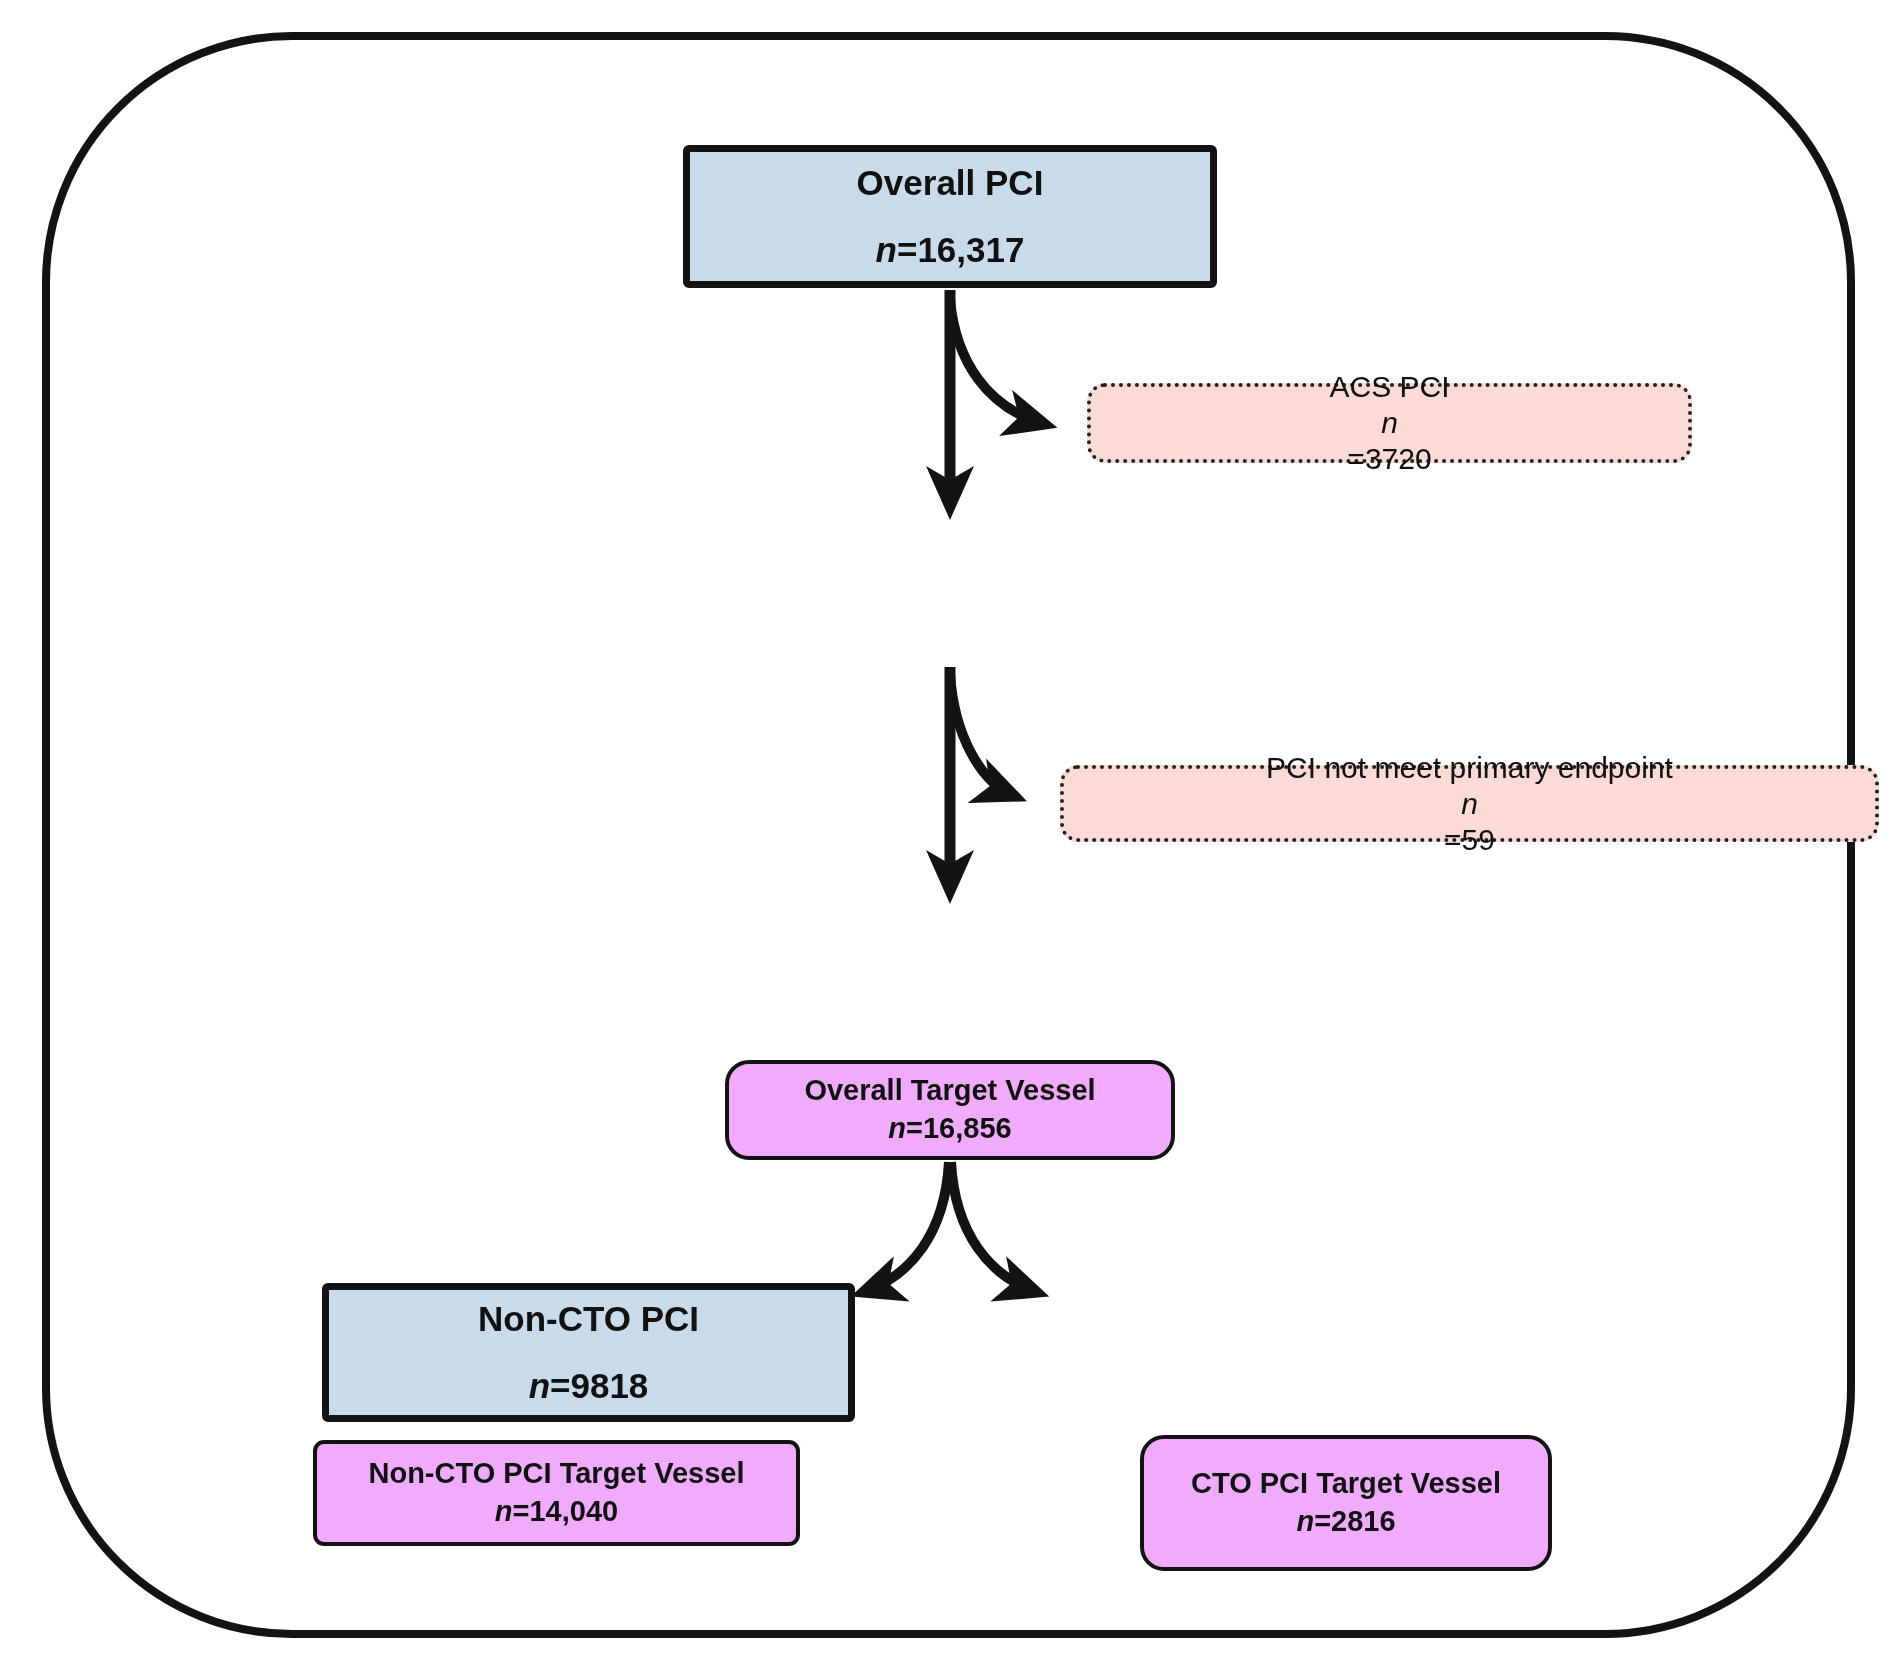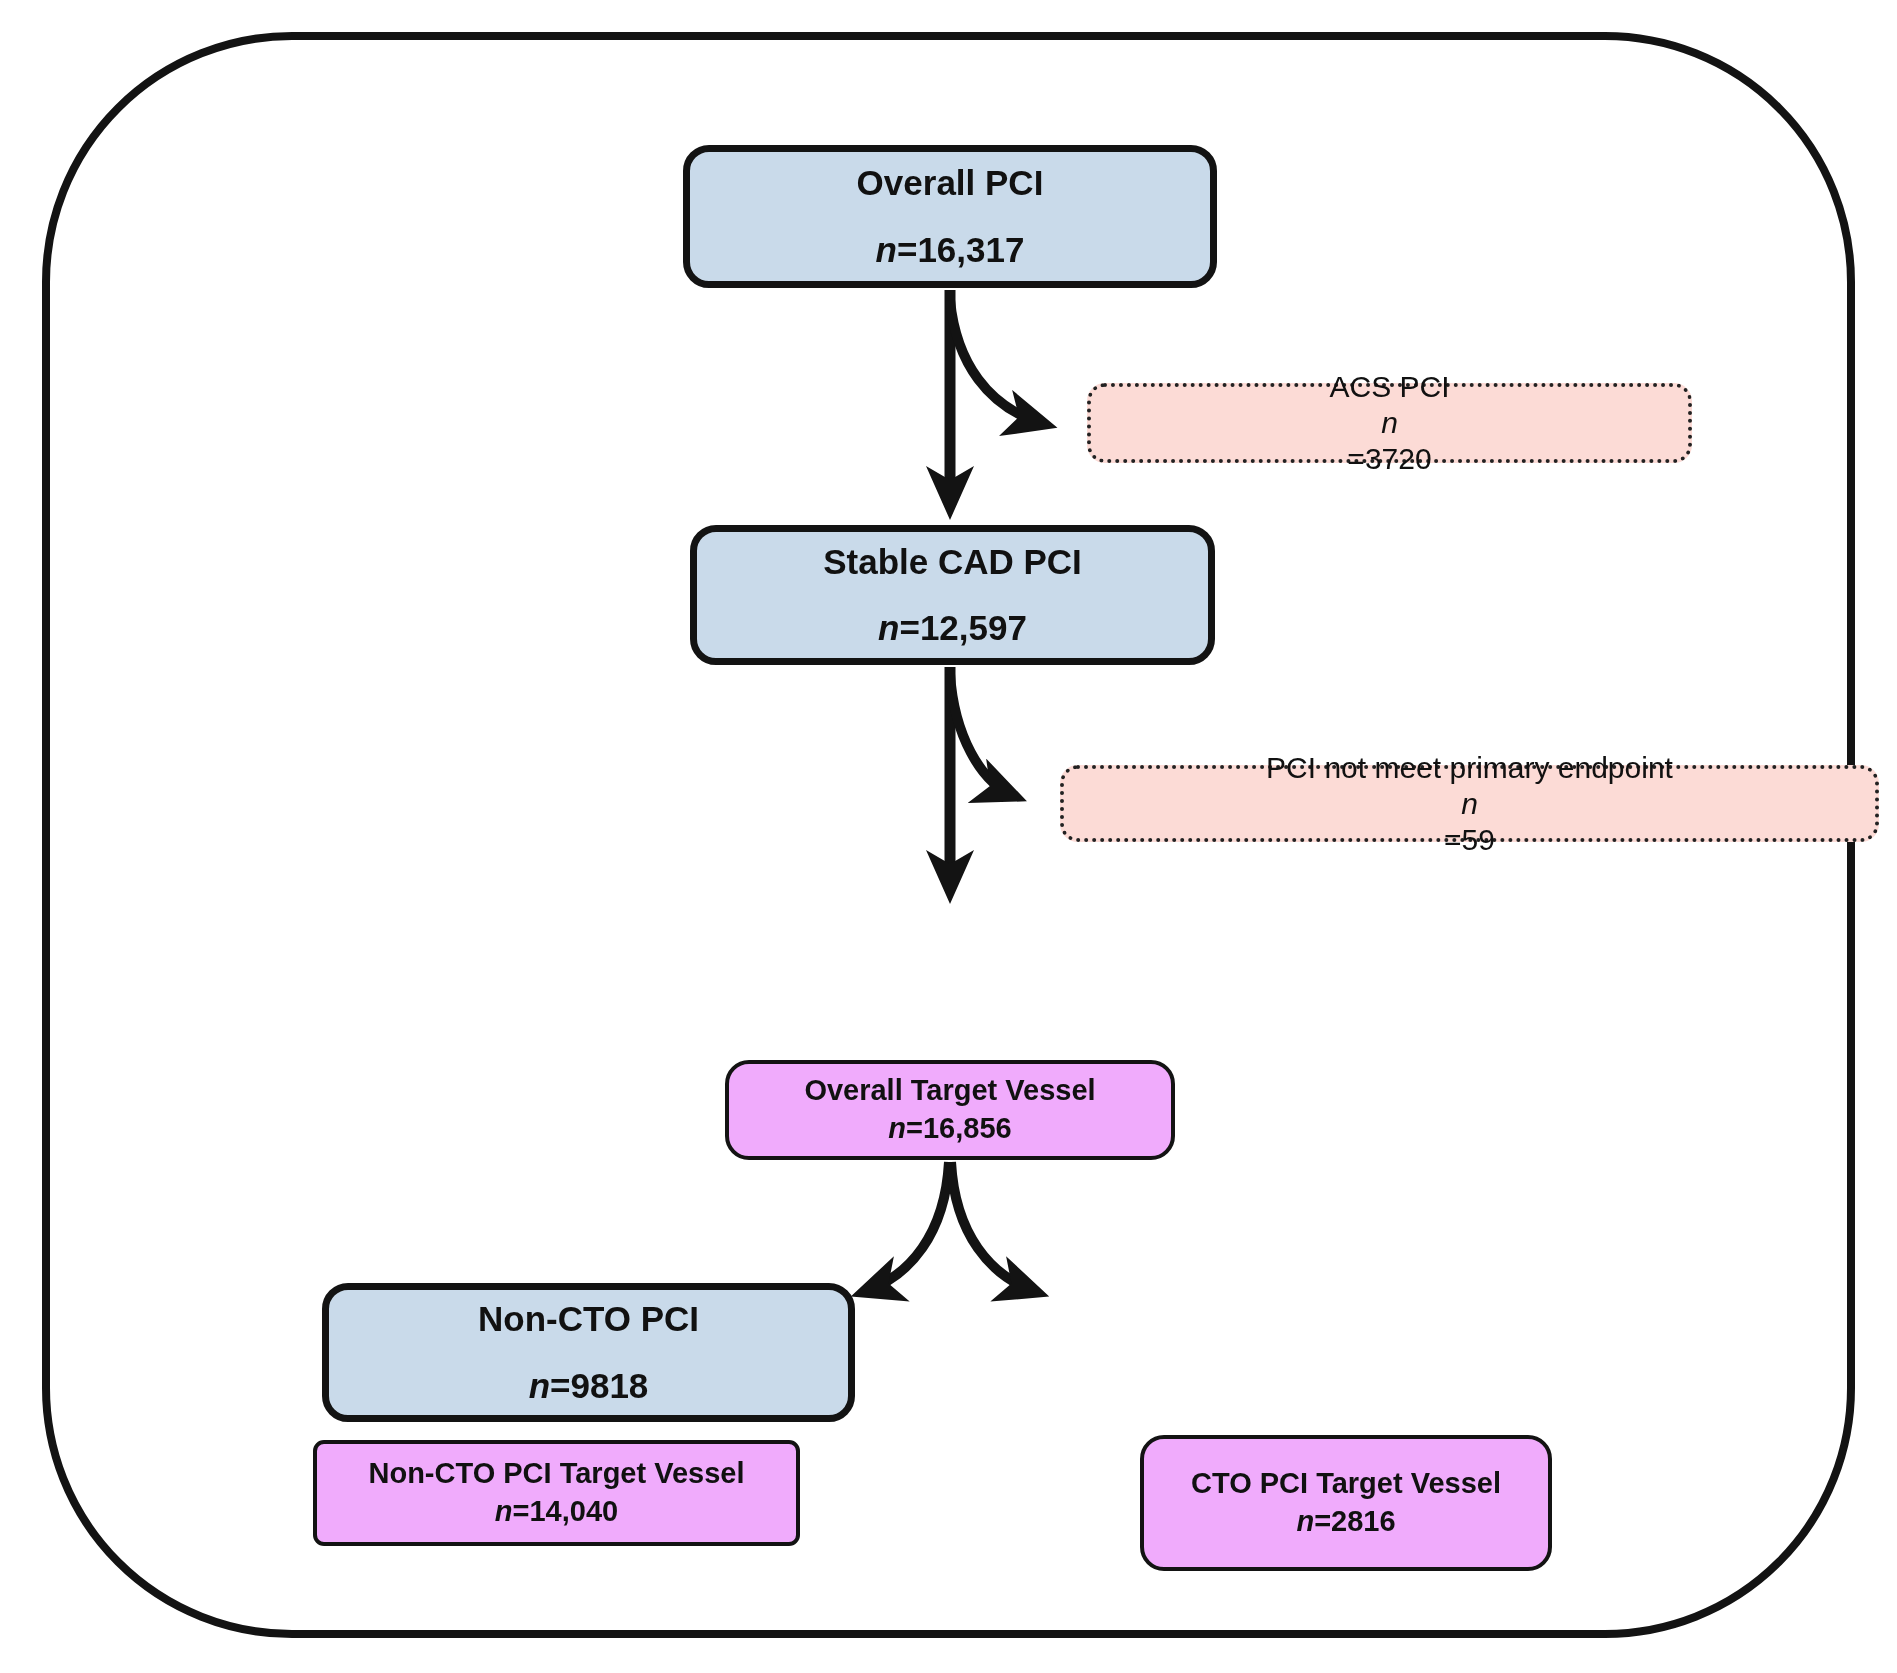--- a/index.html
+++ b/index.html
@@ -2,21 +2,21 @@
 <html><head>
 <meta charset="utf-8">
 <style>
   html,body{margin:0;padding:0;background:#ffffff;}
   body{font-family:"Liberation Sans", sans-serif; color:#111;}
   .canvas{position:relative;width:1897px;height:1673px;background:#ffffff;overflow:hidden;}
   .frame{position:absolute;left:42px;top:32px;width:1813px;height:1606px;
          border:8px solid #131313;border-radius:250px;box-sizing:border-box;}
   .box{position:absolute;box-sizing:border-box;display:flex;flex-direction:column;
        align-items:center;justify-content:center;text-align:center;}
-  .box.blue{background:#c9daea;border:7px solid #131313;border-radius:26px;gap:20px;}
+  .box.blue{background:#c9daea;border:7px solid #131313;border-radius:6px;gap:20px;}
   .box.lite{background:#f0abfc;border:4px solid #131313;border-radius:24px;}
   .box.pink{background:#fcdbd6;border:4px dotted #222222;border-radius:18px;
             flex-direction:column;}
   .t-main{font-size:35px;font-weight:bold;line-height:1.32;}
   .t-sub{font-size:29px;font-weight:bold;line-height:1.3;}
   .t-pink{font-size:30px;font-weight:normal;line-height:1.2;}
   .nline i{font-style:italic;}
   svg.arrows{position:absolute;left:0;top:0;}
 </style>
 </head>
@@ -44,24 +44,20 @@
     <div class="t-main">Overall PCI</div>
     <div class="t-main nline"><i>n</i><span>=16,317</span></div>
   </div>
 
   <div class="box pink" style="left:1087px;top:383px;width:605px;height:80px;">
     <span class="t-pink">ACS PCI </span>
       <i class="t-pink">n</i>
       <span class="t-pink">=3720</span>
   </div>
 
-  <div class="box blue" style="left:690px;top:525px;width:525px;height:140px;">
-    <div class="t-main">Stable CAD PCI</div>
-    <div class="t-main nline"><i>n</i><span>=12,597</span></div>
-  </div>
 
   <div class="box pink" style="left:1060px;top:765px;width:819px;height:77px;">
     <span class="t-pink">PCI not meet primary endpoint </span>
       <i class="t-pink">n</i>
       <span class="t-pink">=59</span>
   </div>
 
 
   <div class="box lite" style="left:725px;top:1060px;width:450px;height:100px;">
     <div class="t-sub">Overall Target Vessel</div>

